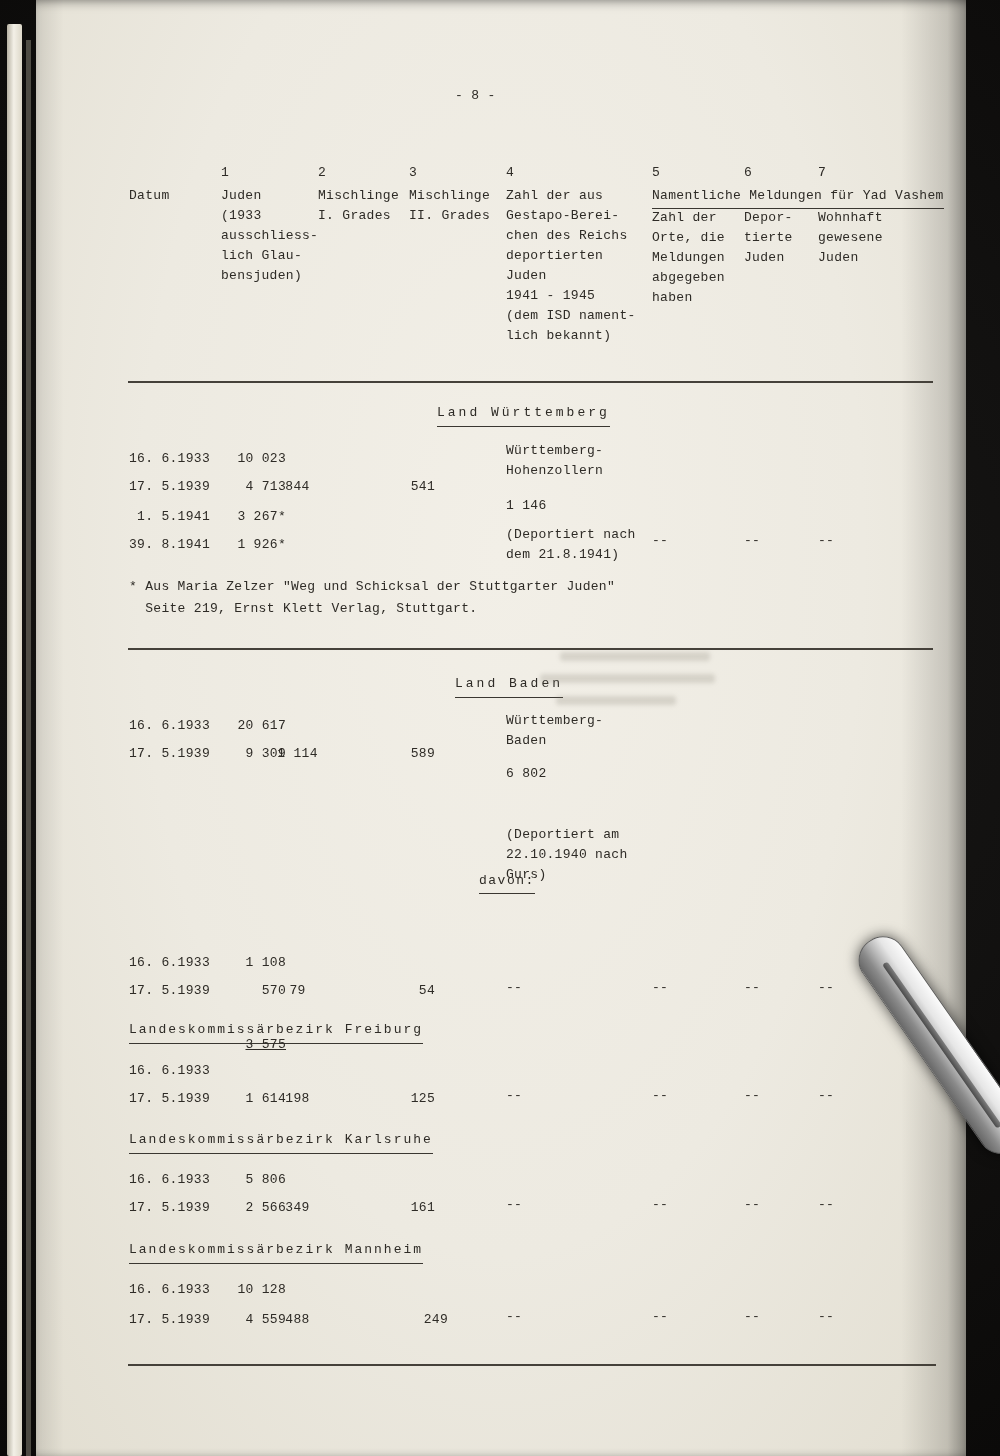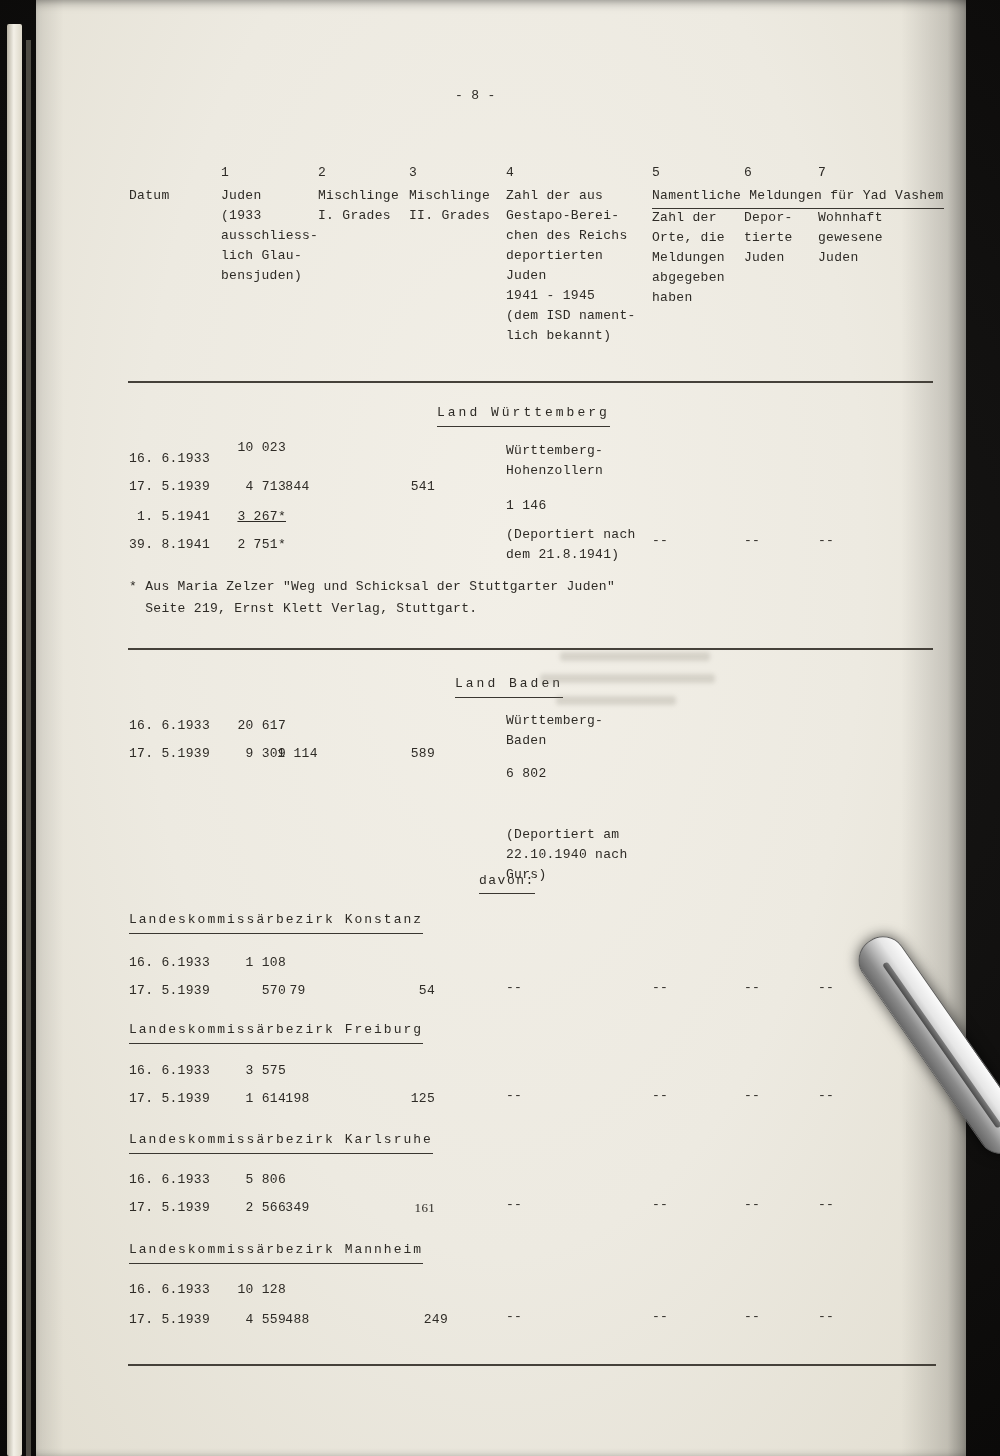--- a/index.html
+++ b/index.html
@@ -155,32 +155,32 @@
 Juden</div>
     <div class="abs" style="left:818px; top:208px;">Wohnhaft
 gewesene
 Juden</div>
 
     <div class="rule" style="left:128px; top:381px; width:805px;"></div>
 
     <div class="abs section-title" style="left:437px; top:403px;">Land Württemberg</div>
 
     <div class="abs col-datum" style="top:449px;">16. 6.1933</div>
-    <div class="abs col1" style="top:438px;">10 023</div>
+    <div class="abs col1" style="top:449px;">10 023</div>
 
     <div class="abs col-datum" style="top:477px;">17. 5.1939</div>
     <div class="abs col1" style="top:477px;">4 713</div>
     <div class="abs col2" style="top:477px;">844</div>
     <div class="abs col3" style="top:477px;">541</div>
 
     <div class="abs col-datum" style="top:507px;"> 1. 5.1941</div>
-    <div class="abs col1" style="top:507px;text-decoration:underline;">3 267*</div>
+    <div class="abs col1" style="top:507px;">3 267*</div>
 
     <div class="abs col-datum" style="top:535px;">39. 8.1941</div>
-    <div class="abs col1" style="top:535px;">2 751*</div>
+    <div class="abs col1" style="top:535px;">1 926*</div>
     <div class="abs col5" style="top:531px;">--</div>
     <div class="abs col6" style="top:531px;">--</div>
     <div class="abs col7" style="top:531px;">--</div>
 
     <div class="abs col4" style="top:441px;">Württemberg-
 Hohenzollern</div>
     <div class="abs col4" style="top:496px;">1 146</div>
     <div class="abs col4" style="top:525px;">(Deportiert nach
 dem 21.8.1941)</div>
 
@@ -201,51 +201,50 @@
 
     <div class="abs col4" style="top:711px;">Württemberg-
 Baden</div>
     <div class="abs col4" style="top:764px;">6 802</div>
     <div class="abs col4" style="top:825px;">(Deportiert am
 22.10.1940 nach
 Gurs)</div>
 
     <div class="abs davon" style="left:479px; top:871px;">davon:</div>
 
-    <div class="abs district-title" style="left:129px; top:910px;">Landeskommissärbezirk Konstanz</div>
     <div class="abs col-datum" style="top:953px;">16. 6.1933</div>
     <div class="abs col1" style="top:953px;">1 108</div>
     <div class="abs col-datum" style="top:981px;">17. 5.1939</div>
     <div class="abs col1" style="top:981px;">570</div>
     <div class="abs col2" style="top:981px;">79</div>
     <div class="abs col3" style="top:981px;">54</div>
     <div class="abs col4" style="top:978px;">--</div>
     <div class="abs col5" style="top:978px;">--</div>
     <div class="abs col6" style="top:978px;">--</div>
     <div class="abs col7" style="top:978px;">--</div>
 
     <div class="abs district-title" style="left:129px; top:1020px;">Landeskommissärbezirk Freiburg</div>
     <div class="abs col-datum" style="top:1061px;">16. 6.1933</div>
-    <div class="abs col1" style="top:1061px;">3 575</div>
+    <div class="abs col1" style="top:1035px;text-decoration:underline;">3 575</div>
     <div class="abs col-datum" style="top:1089px;">17. 5.1939</div>
     <div class="abs col1" style="top:1089px;">1 614</div>
     <div class="abs col2" style="top:1089px;">198</div>
     <div class="abs col3" style="top:1089px;">125</div>
     <div class="abs col4" style="top:1086px;">--</div>
     <div class="abs col5" style="top:1086px;">--</div>
     <div class="abs col6" style="top:1086px;">--</div>
     <div class="abs col7" style="top:1086px;">--</div>
 
     <div class="abs district-title" style="left:129px; top:1130px;">Landeskommissärbezirk Karlsruhe</div>
     <div class="abs col-datum" style="top:1170px;">16. 6.1933</div>
     <div class="abs col1" style="top:1170px;">5 806</div>
     <div class="abs col-datum" style="top:1198px;">17. 5.1939</div>
     <div class="abs col1" style="top:1198px;">2 566</div>
     <div class="abs col2" style="top:1198px;">349</div>
-    <div class="abs col3" style="top:1198px;font-family:Liberation Serif, serif;">161</div>
+    <div class="abs col3" style="top:1198px;">161</div>
     <div class="abs col4" style="top:1195px;">--</div>
     <div class="abs col5" style="top:1195px;">--</div>
     <div class="abs col6" style="top:1195px;">--</div>
     <div class="abs col7" style="top:1195px;">--</div>
 
     <div class="abs district-title" style="left:129px; top:1240px;">Landeskommissärbezirk Mannheim</div>
     <div class="abs col-datum" style="top:1280px;">16. 6.1933</div>
     <div class="abs col1" style="top:1280px;">10 128</div>
     <div class="abs col-datum" style="top:1310px;">17. 5.1939</div>
     <div class="abs col1" style="top:1310px;">4 559</div>

